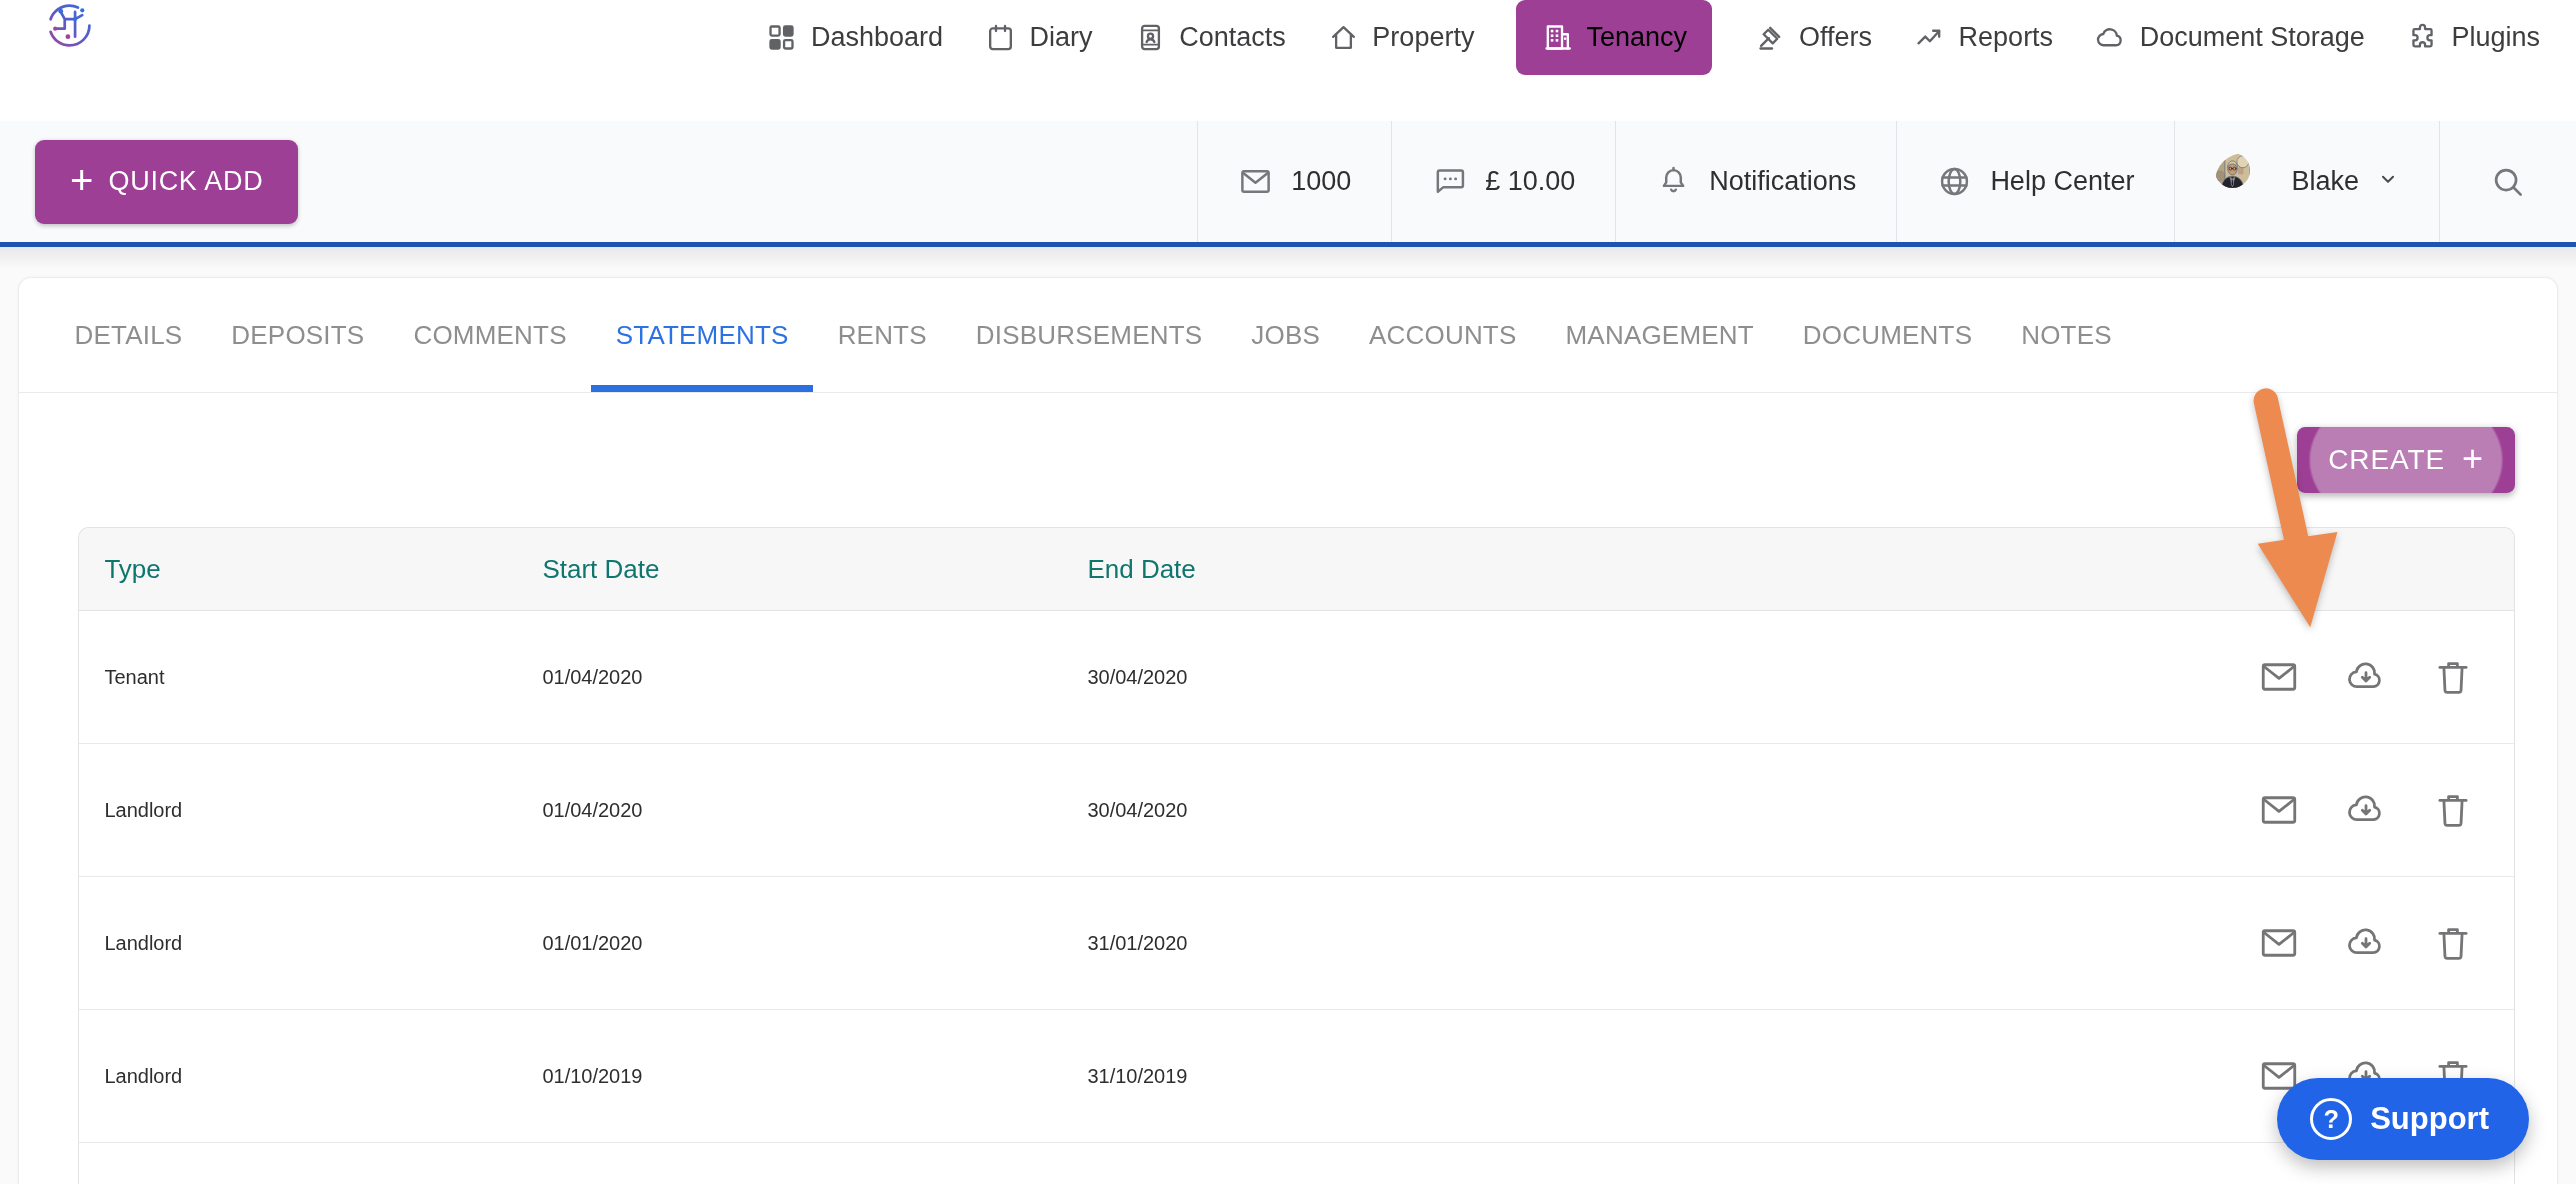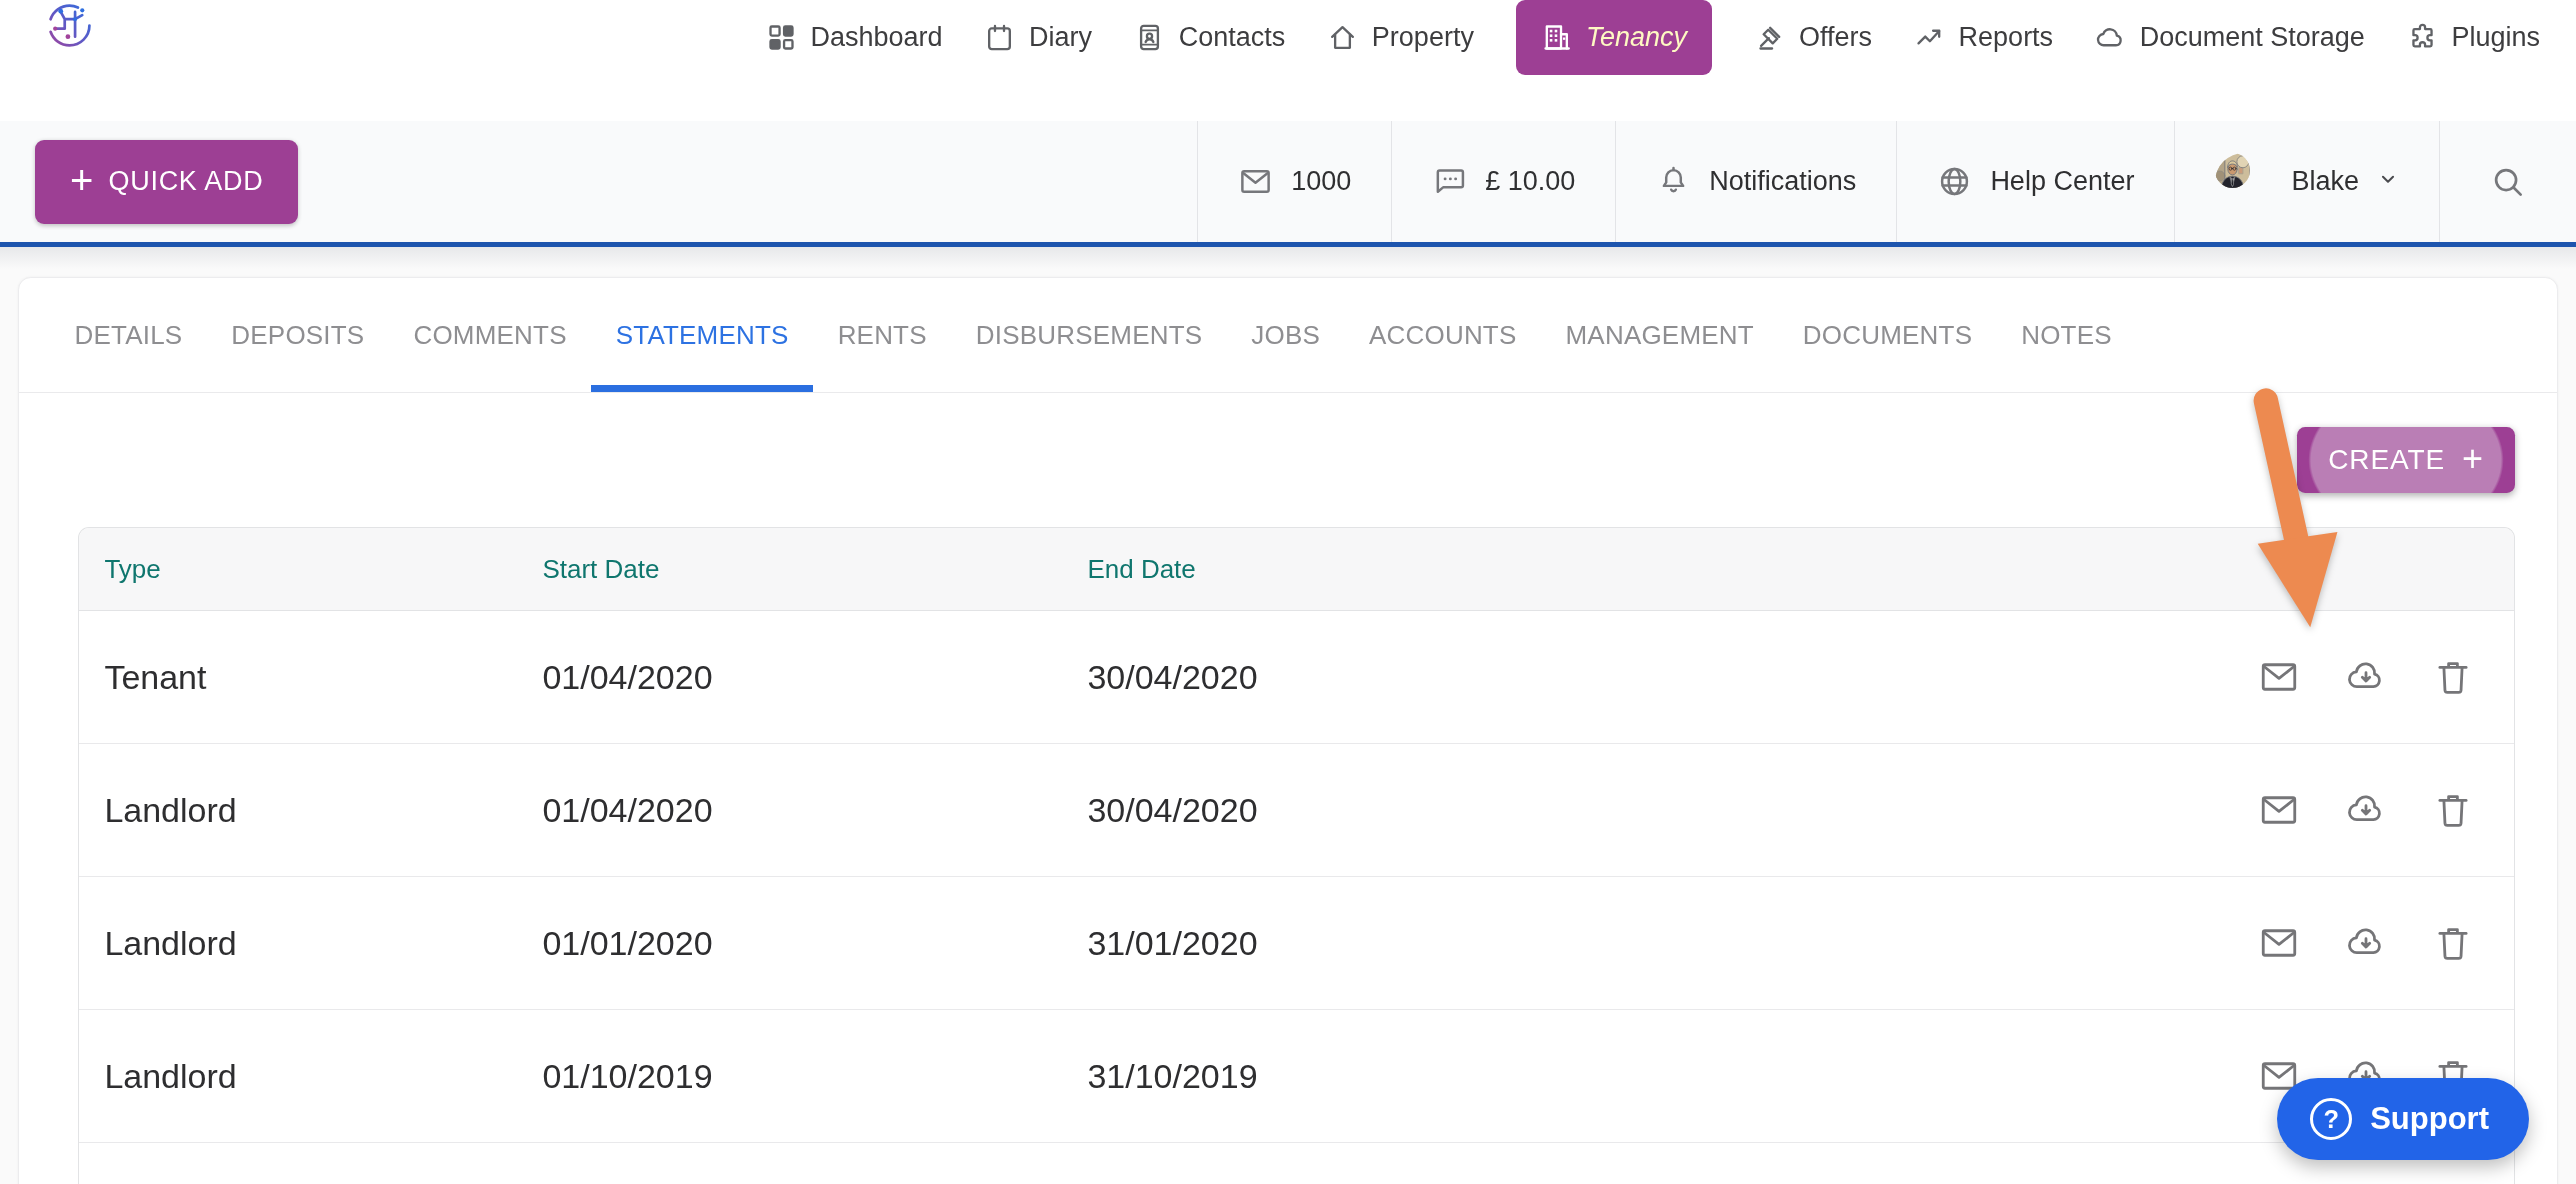--- a/index.html
+++ b/index.html
@@ -5,21 +5,21 @@
   html,body{margin:0;padding:0;}
   body{font-family:"Liberation Sans","DejaVu Sans",sans-serif;background:#fafafa;}
   .page{position:relative;width:2576px;height:1184px;overflow:hidden;background:#fafafa;}
 
   
   .navbar{height:121px;background:#ffffff;display:flex;align-items:flex-start;padding:0 36px 0 44px;box-sizing:border-box;}
   .logo{width:51px;height:51px;flex:0 0 auto;}
   .nav-items{margin-left:auto;display:flex;align-items:center;gap:42px;font-size:27px;font-weight:500;color:#3d3d3f;}
   .nav-item{display:flex;align-items:center;gap:13.6px;cursor:pointer;white-space:nowrap;}
   .nav-item svg{width:31px;height:31px;stroke:#606266;fill:none;stroke-width:1.8;stroke-linecap:round;stroke-linejoin:round;}
-  .nav-item.active{background:#9d3f94;color:#fef9c3;border-radius:9px;padding:22px 25.4px;font-style:italic;}
+  .nav-item.active{background:#9d3f94;color:#000000;border-radius:9px;padding:22px 25.4px;}
   .nav-item.active svg{stroke:#ffffff;}
 
   
   .toolbar{height:121px;background:#f9fafb;border-bottom:5.4px solid #1d55ae;display:flex;align-items:stretch;box-sizing:content-box;}
   .quick-add-wrap{display:flex;align-items:center;padding-left:35px;}
   .quick-add{display:flex;align-items:center;gap:14.5px;background:#9d3f94;color:#fff;border:none;border-radius:9px;padding:0 35px;height:84px;font-size:27px;font-weight:500;letter-spacing:0.7px;font-family:inherit;box-shadow:0 1.8px 4.5px rgba(0,0,0,.22);cursor:pointer;}
   .plus-glyph{font-size:40px;font-weight:400;line-height:1;margin-top:-3.6px;}
   .tb-right{margin-left:auto;display:flex;align-items:stretch;}
   .tb-item{display:flex;align-items:center;gap:18px;padding:0 40px;border-left:0.9px solid #e3e4e7;font-size:27px;color:#2f2f31;cursor:pointer;white-space:nowrap;}
   .tb-item svg{width:35px;height:35px;stroke:#76777b;fill:none;stroke-width:1.7;stroke-linecap:round;stroke-linejoin:round;}
@@ -39,21 +39,21 @@
   .card-content{padding:0 42px 0 59px;}
   .create-row{height:134px;display:flex;justify-content:flex-end;align-items:center;}
   .create-btn{position:relative;display:flex;align-items:center;gap:17px;height:66px;padding:0 31px;border:none;border-radius:8.2px;background:#9d3f94;color:#fff;font-size:28px;letter-spacing:0.9px;font-family:inherit;overflow:hidden;box-shadow:0 2.7px 7.3px rgba(0,0,0,.3);cursor:pointer;}
   .create-btn::before{content:'';position:absolute;inset:0;background:radial-gradient(ellipse 64% 160% at 50% 50%,#ba7eb5 0%,#ba7eb5 68%,rgba(186,126,181,0) 70%);}
   .create-btn span{position:relative;z-index:1;}
   .create-plus{font-size:36px;font-weight:400;line-height:1;margin-top:-2.7px;}
 
   
   .stmt-table{border:0.9px solid #e2e3e5;border-bottom:none;border-radius:11px 11px 0 0;overflow:hidden;}
   .t-head{height:82px;background:#f7f7f8;border-bottom:0.9px solid #e2e3e5;display:grid;grid-template-columns:438px 545px 1fr 327px;align-items:center;padding-left:25.4px;font-size:26px;font-weight:500;color:#0f766e;}
-  .t-row{height:132px;display:grid;grid-template-columns:438px 545px 1fr 327px;align-items:center;padding-left:25.4px;border-bottom:0.9px solid #e9e9eb;font-size:34px;color:#2e2e30;background:#fff;}
+  .t-row{height:132px;display:grid;grid-template-columns:438px 545px 1fr 327px;align-items:center;padding-left:25.4px;border-bottom:0.9px solid #e9e9eb;font-size:20px;color:#2e2e30;background:#fff;}
   .t-row.empty{height:49px;border-bottom:none;}
   .t-actions{display:flex;justify-content:flex-end;align-items:center;gap:45px;padding-right:40px;}
   .icon-btn{background:none;border:none;padding:0;cursor:pointer;line-height:0;}
   .icon-btn svg{width:42px;height:42px;stroke:#757578;fill:none;stroke-width:1.6;stroke-linecap:round;stroke-linejoin:round;}
 
   
   .annot-arrow{position:absolute;left:2216px;top:386px;width:145px;height:263px;z-index:40;pointer-events:none;filter:drop-shadow(0 3.6px 3.6px rgba(0,0,0,.25));}
   .support-btn{position:absolute;right:47px;bottom:23.6px;z-index:50;display:flex;align-items:center;gap:18px;height:82px;padding:0 40px 0 33px;border:none;border-radius:41px;background:#2264e8;color:#fff;font-size:31px;font-weight:700;font-family:inherit;box-shadow:0 7.3px 18px rgba(0,0,0,.25);cursor:pointer;}
   .q-circle{width:42px;height:42px;border:3.2px solid #fff;border-radius:50%;display:flex;align-items:center;justify-content:center;font-size:25.4px;font-weight:700;box-sizing:border-box;}
 </style>

